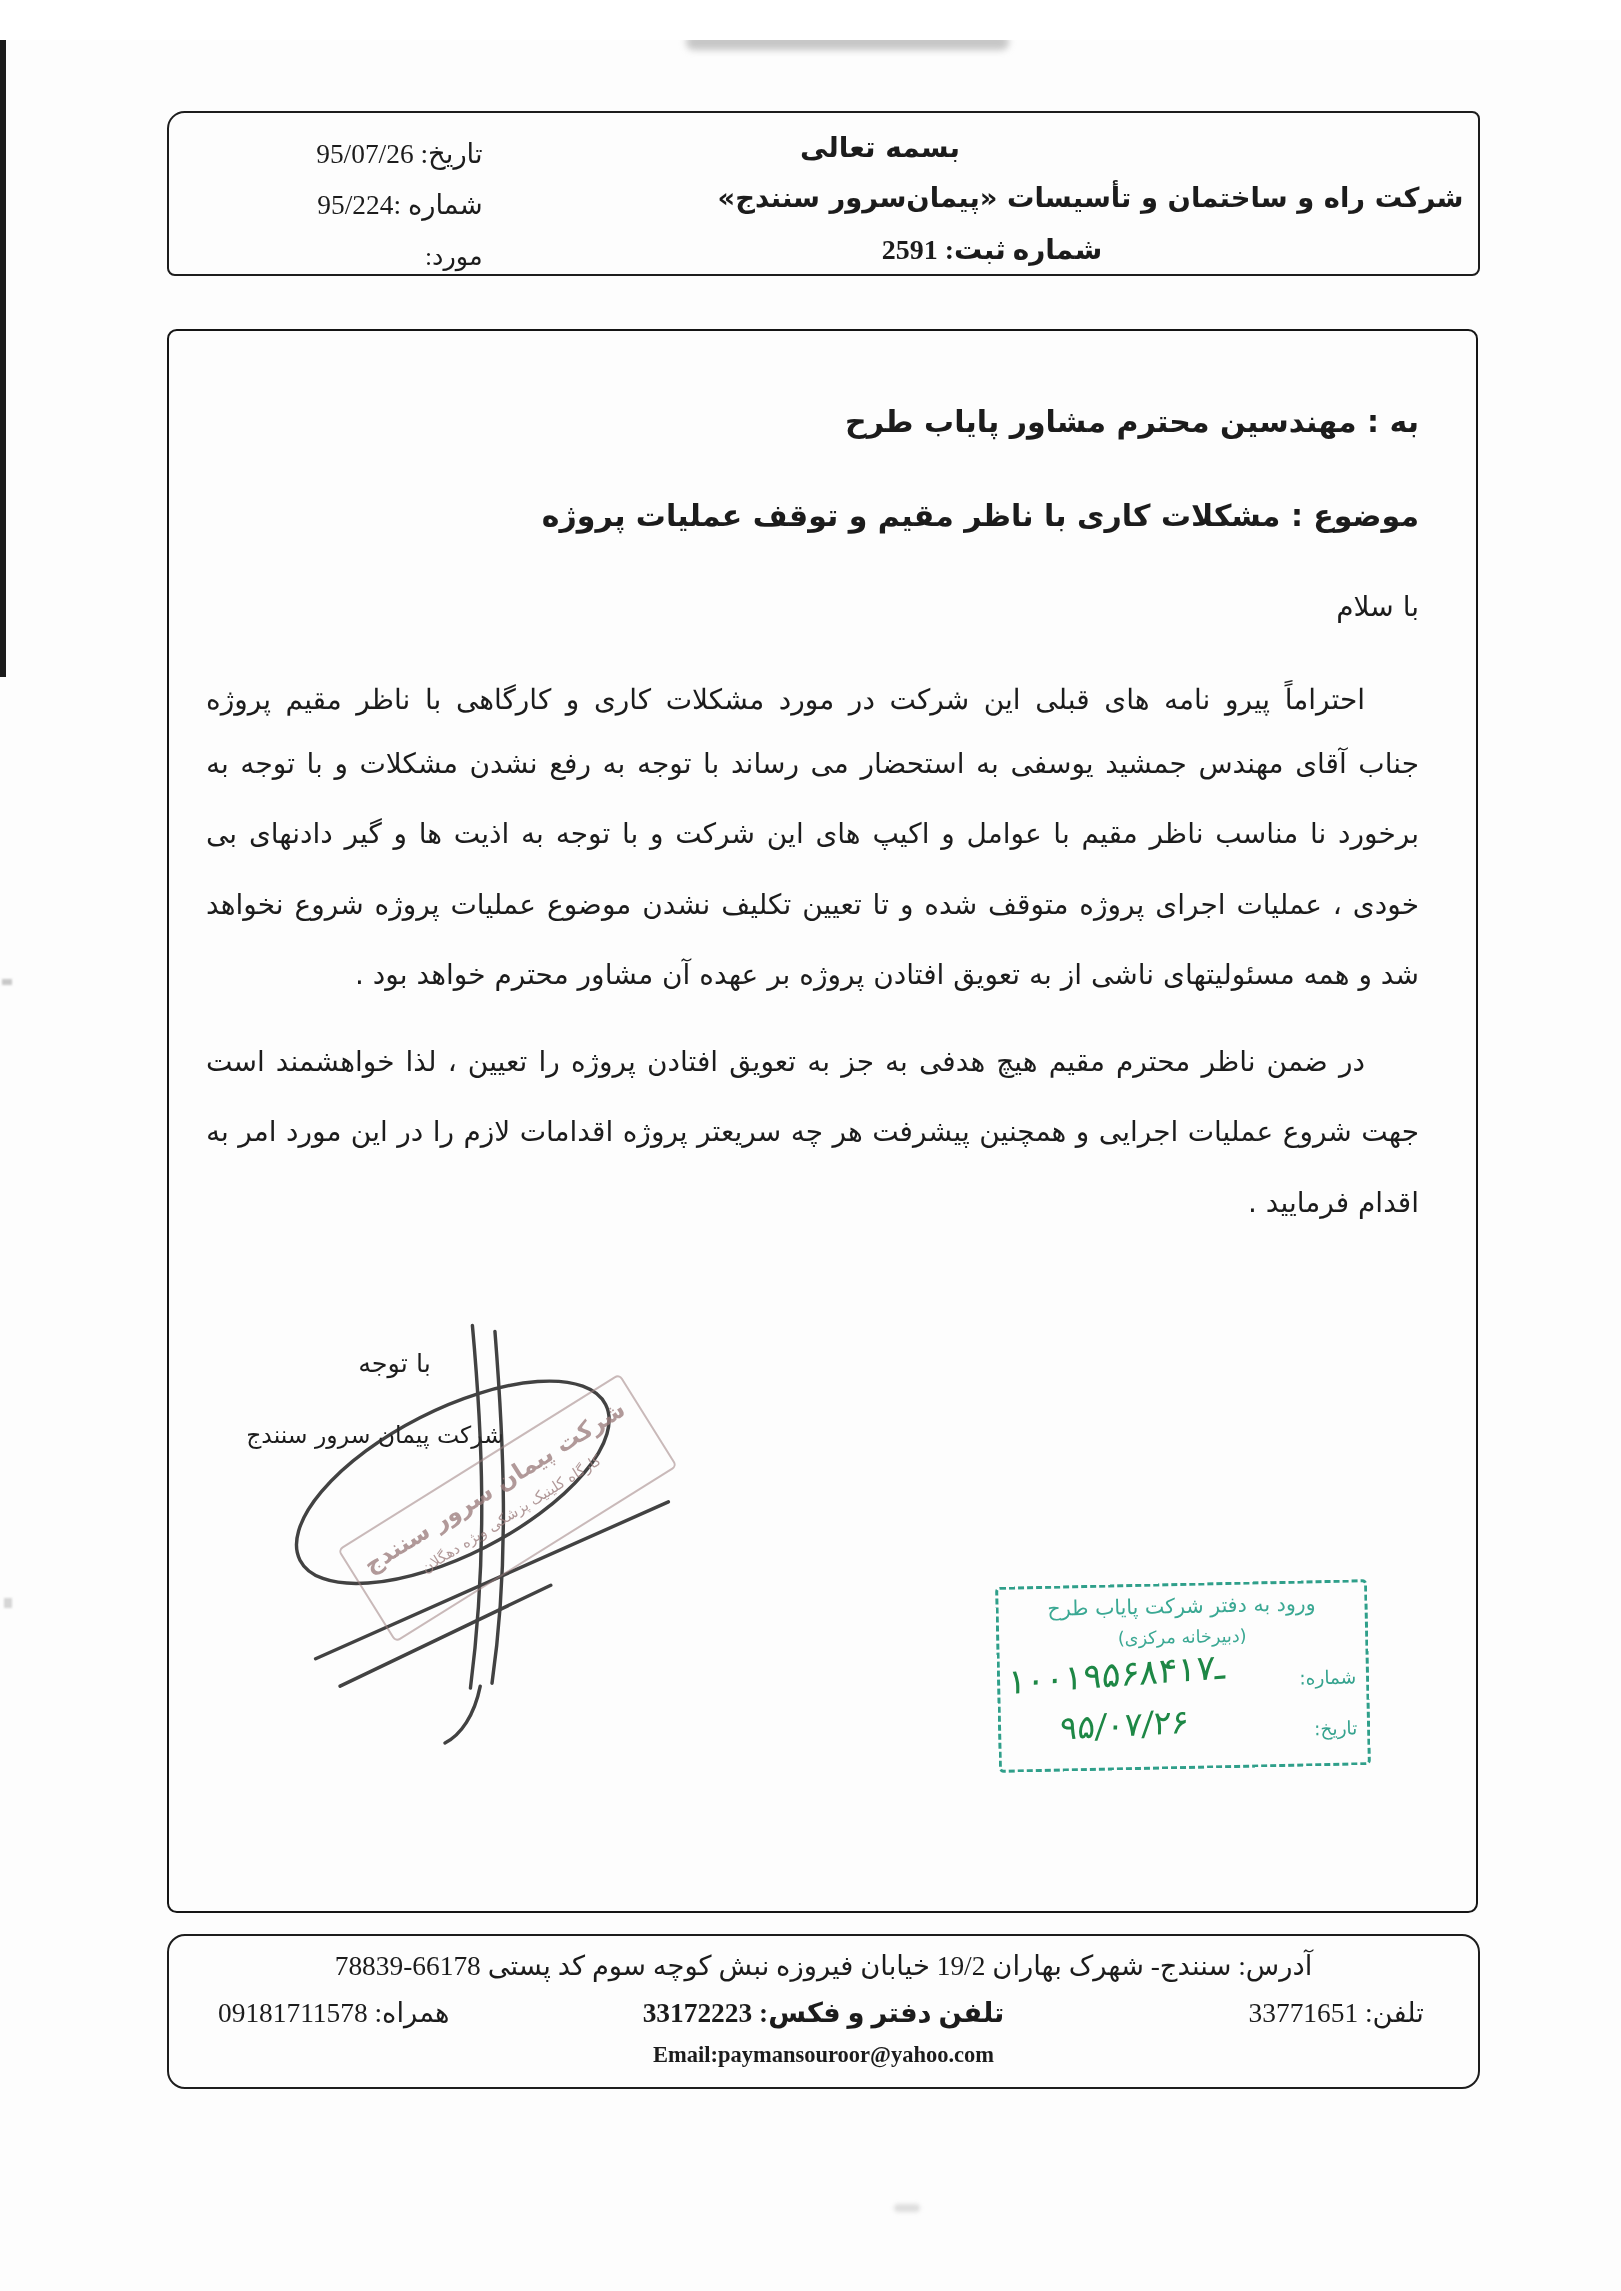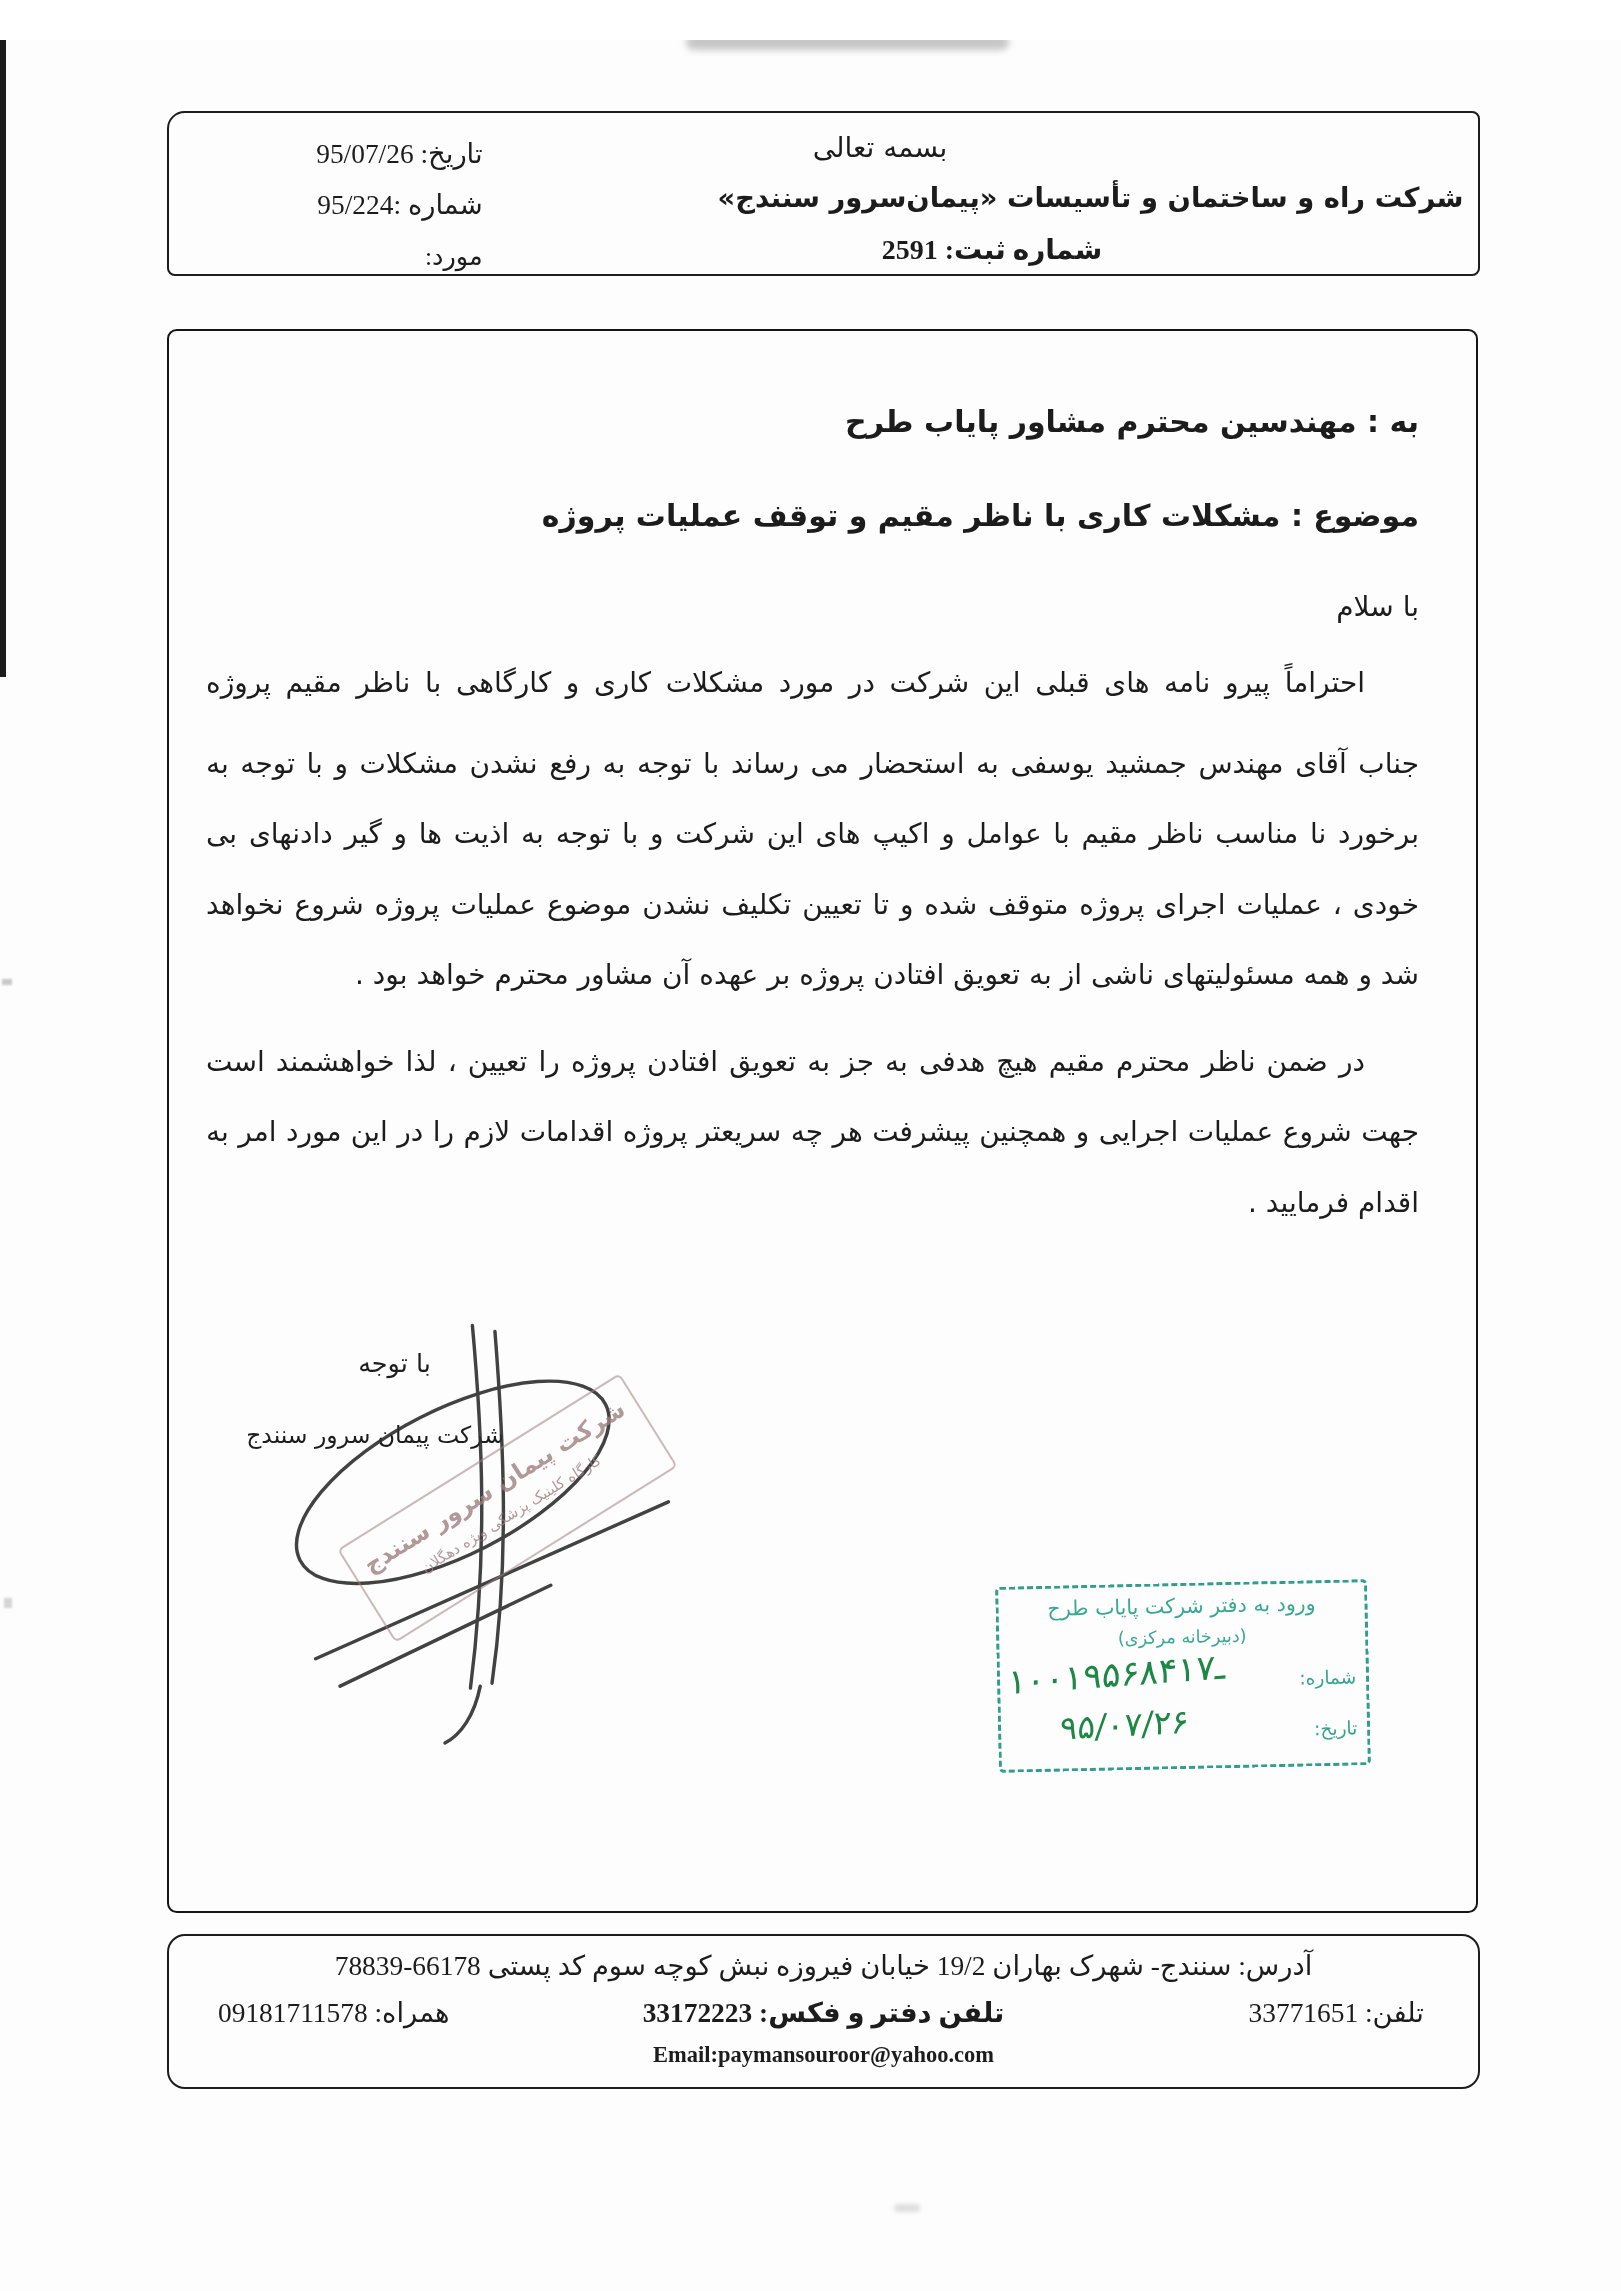--- a/index.html
+++ b/index.html
@@ -15,21 +15,21 @@
   .artifact-dot3{position:absolute;left:894px;top:2164px;width:25.5px;height:7.8px;background:rgba(150,150,150,.30);filter:blur(2px);border-radius:3.9px;}
 
   
   .header-box{
     position:absolute;left:167px;top:71px;width:1313px;height:165px;
     border:2.5px solid #1d1d1d;border-radius:17.6px 7.8px 7.8px 7.8px;box-sizing:border-box;
   }
   .serifnum{font-family:"Liberation Serif","DejaVu Sans",sans-serif;}
   .hdr-meta{position:absolute;left:19.6px;top:15.7px;width:294px;text-align:right;font-size:27.4px;line-height:51px;}
   .hdr-meta .attach{font-size:25.5px;padding-left:127px;}
-  .hdr-besmele{position:absolute;left:564px;top:17.6px;width:294px;text-align:center;font-weight:normal;font-size:28px;}
+  .hdr-besmele{position:absolute;left:564px;top:17.6px;width:294px;text-align:center;font-weight:bold;font-size:28px;}
   .hdr-company{position:absolute;left:532px;top:69px;width:779px;text-align:center;font-weight:bold;font-size:27.4px;}
   .hdr-reg{position:absolute;left:676px;top:120px;width:294px;text-align:center;font-weight:bold;font-size:28px;}
 
   
   .body-box{
     position:absolute;left:167px;top:289px;width:1311px;height:1584px;
     border:2.9px solid #151515;border-radius:9.8px;box-sizing:border-box;
   }
   .bline{position:absolute;right:57px;left:37px;font-size:28px;direction:rtl;}
   .bold-line{font-weight:bold;font-size:30px;}
@@ -95,21 +95,21 @@
     <div class="hdr-besmele">بسمه تعالی</div>
     <div class="hdr-company">شرکت راه و ساختمان و تأسیسات «پیمان‌سرور سنندج»</div>
     <div class="hdr-reg serifnum">شماره ثبت: 2591</div>
   </div>
 
   <div class="body-box">
     <div class="bline bold-line natural" style="top:73px;">به : مهندسین محترم مشاور پایاب طرح</div>
     <div class="bline bold-line natural" style="top:167px;">موضوع : مشکلات کاری با ناظر مقیم و توقف عملیات پروژه</div>
     <div class="bline natural" style="top:259px;">با سلام</div>
 
-    <div class="bline just indent" style="top:335px;">احتراماً پیرو نامه های قبلی  این شرکت  در مورد مشکلات کاری و کارگاهی با ناظر مقیم پروژه</div>
+    <div class="bline just indent" style="top:352px;font-family:Liberation Serif, serif;">احتراماً پیرو نامه های قبلی  این شرکت  در مورد مشکلات کاری و کارگاهی با ناظر مقیم پروژه</div>
     <div class="bline just" style="top:416px;">جناب آقای مهندس جمشید یوسفی به استحضار می رساند با توجه به رفع نشدن مشکلات و با توجه به</div>
     <div class="bline just" style="top:486px;">برخورد نا مناسب ناظر مقیم با عوامل و اکیپ های این  شرکت و با توجه به اذیت ها و گیر دادنهای بی</div>
     <div class="bline just" style="top:557px;">خودی ، عملیات اجرای پروژه متوقف شده و تا تعیین تکلیف نشدن موضوع عملیات پروژه شروع نخواهد</div>
     <div class="bline natural" style="top:627px;">شد و همه مسئولیتهای ناشی از به تعویق افتادن پروژه بر عهده آن مشاور محترم خواهد بود .</div>
 
     <div class="bline just indent" style="top:714px;">در ضمن ناظر محترم مقیم  هیچ هدفی به جز به تعویق افتادن پروژه را تعیین ، لذا خواهشمند است</div>
     <div class="bline just" style="top:784px;">جهت شروع عملیات اجرایی و همچنین پیشرفت هر چه سریعتر پروژه اقدامات لازم  را در این مورد امر به</div>
     <div class="bline natural" style="top:855px;">اقدام فرمایید .</div>
 
     <div class="closing">با توجه</div>

